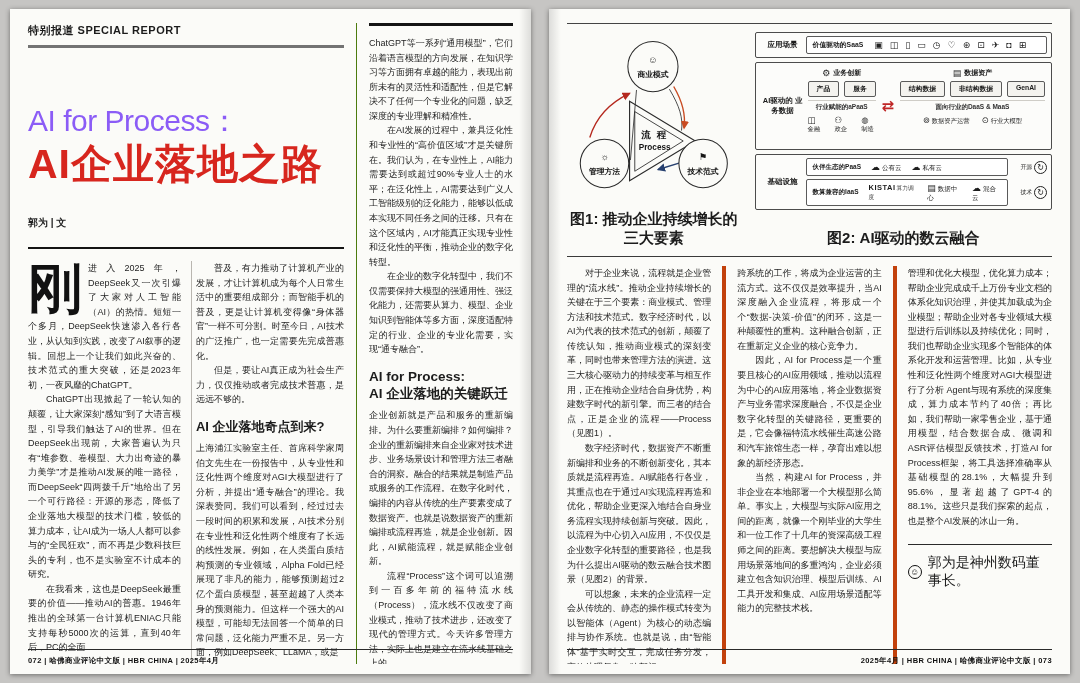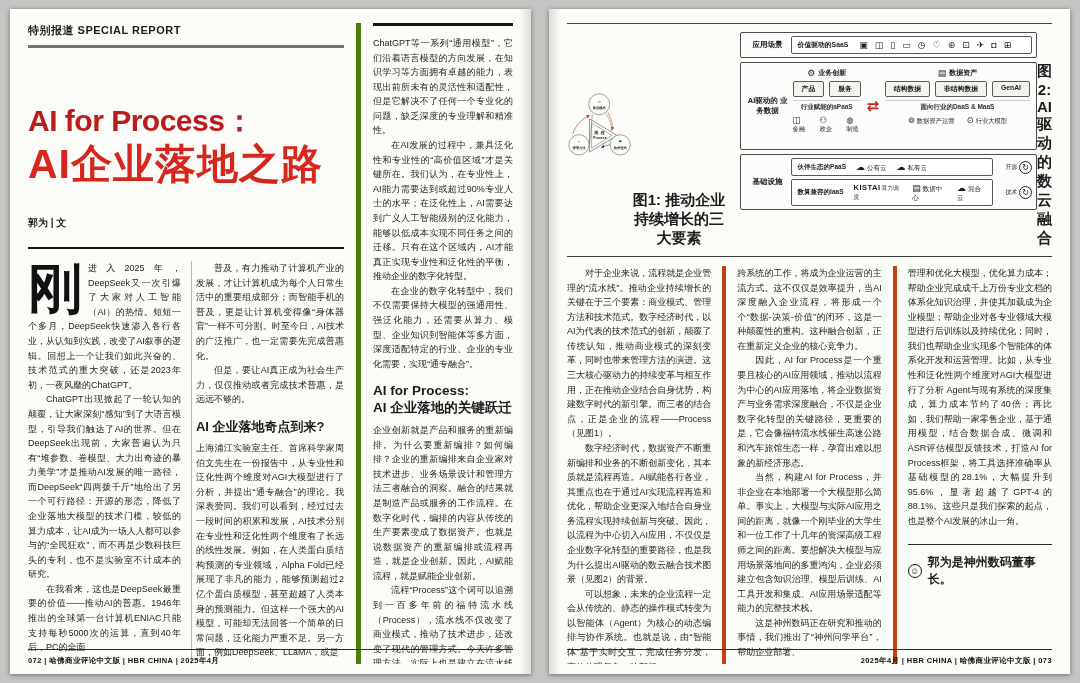--- a/index.html
+++ b/index.html
@@ -35,67 +35,67 @@
   }
   p.body.first { text-indent:0; }
 
   
   .lp-main { width:316px; display:flex; flex-direction:column; }
   .kicker {
     font-size:11px; font-weight:bold; letter-spacing:.5px;
     padding-bottom:7px; border-bottom:3px solid #737373;
   }
   .title-block { margin-top:56px; }
-  .title-en { font-size:30px; font-weight:bold; line-height:1.1; color:#b91c1c; letter-spacing:-.5px; }
+  .title-en { font-size:30px; font-weight:normal; line-height:1.1; color:#8b5cf6; letter-spacing:-.5px; }
   .title-cn { font-size:41px; font-weight:bold; line-height:1.15; margin-top:4px; letter-spacing:1px; }
   .byline { margin-top:28px; font-size:10px; font-weight:bold; color:#222; }
   .midrule { border-top:2px solid #141414; margin-top:17px; }
   .lp-cols { flex:1; display:flex; margin-top:12px; overflow:hidden; }
   .lcol { width:50%; overflow:hidden; }
   .lcol + .lcol { border-left:1px solid #b9b6b0; margin-left:10px; padding-left:4px; }
   .dropcap {
     float:left; font-weight:bold; font-size:54px; line-height:.82;
     padding:5px 6px 0 0; color:#111;
   }
   .sec-heading { font-size:13px; font-weight:bold; margin:12px 0 6px; line-height:1.25; }
-  .lp-col3 { flex:1; border-left:5px solid #4d7c0f; margin-left:12px; padding-left:12px; display:flex; flex-direction:column; overflow:hidden; }
+  .lp-col3 { flex:1; border-left:1px solid #4d7c0f; margin-left:12px; padding-left:12px; display:flex; flex-direction:column; overflow:hidden; }
   .col3-toprule { border-top:3px solid #141414; margin-bottom:10px; }
   .col3-heading { font-size:13.5px; font-weight:bold; line-height:1.25; margin:12px 0 6px; }
   .col3-heading .l2 { display:block; }
 
   .page-footer {
     position:absolute; left:18px; right:18px; bottom:8px;
     border-top:1px solid #2a2a2a; padding-top:6px;
     font-size:7.5px; letter-spacing:.4px; color:#111; font-weight:bold;
   }
   .page-footer.right { text-align:right; }
 
   
   .rp-wrap { display:flex; flex-direction:column; width:100%; }
   .rp-toprule { border-top:1px solid #444; margin-bottom:8px; }
   .figures { display:flex; gap:14px; height:216px; flex-shrink:0; }
-  .fig { display:flex; flex-direction:row; }
+  .fig { display:flex; flex-direction:column; }
   .fig1 { width:178px; }
   .fig2wrap { flex:1; }
   .fig-caption {
     margin-top:auto; text-align:center; font-size:15px; font-weight:bold; padding-top:5px;
   }
   .rp-rule { border-top:1px solid #3a3a3a; margin:8px 0 9px; }
   .rp-cols { flex:1; display:flex; overflow:hidden; }
   .rcol { flex:1; overflow:hidden; display:flex; flex-direction:column; }
   .rcol + .rcol { border-left:4px solid #c2410c; margin-left:11px; padding-left:11px; }
   .author-block {
     margin-top:16px; border-top:1px solid #2a2a2a; padding-top:9px;
     display:flex; align-items:center; gap:6px;
   }
   .author-icon {
     width:14px; height:14px; border:1px solid #111; border-radius:50%;
     display:flex; align-items:center; justify-content:center; font-size:9px; flex-shrink:0;
   }
-  .author-note { font-size:12px; font-weight:bold; }
+  .author-note { font-size:14px; font-weight:normal; }
 
   
   .fig1 svg { width:100%; height:188px; }
   .flabel { font-size:9px; font-weight:bold; text-anchor:middle; fill:#161616; }
   .ficon  { font-size:11px; text-anchor:middle; fill:#161616; }
   .fcenter1 { font-size:11px; font-weight:bold; text-anchor:middle; fill:#161616; letter-spacing:2px; }
   .fcenter2 { font-size:9.5px; font-weight:bold; text-anchor:middle; fill:#161616; }
 
   
   .fig2 { display:flex; flex-direction:column; gap:4px; font-size:6.5px; }
@@ -305,21 +305,20 @@
         <div class="rp-cols">
           <div class="rcol">
             <p class="body">对于企业来说，流程就是企业管理的“流水线”。推动企业持续增长的关键在于三个要素：商业模式、管理方法和技术范式。数字经济时代，以AI为代表的技术范式的创新，颠覆了传统认知，推动商业模式的深刻变革，同时也带来管理方法的演进。这三大核心驱动力的持续变革与相互作用，正在推动企业结合自身优势，构建数字时代的新引擎。而三者的结合点，正是企业的流程——Process（见图1）。</p>
             <p class="body">数字经济时代，数据资产不断重新编排和业务的不断创新变化，其本质就是流程再造。AI赋能各行各业，其重点也在于通过AI实现流程再造和优化，帮助企业更深入地结合自身业务流程实现持续创新与突破。因此，以流程为中心切入AI应用，不仅仅是企业数字化转型的重要路径，也是我为什么提出AI驱动的数云融合技术图景（见图2）的背景。</p>
             <p class="body">可以想象，未来的企业流程一定会从传统的、静态的操作模式转变为以智能体（Agent）为核心的动态编排与协作系统。也就是说，由“智能体”基于实时交互，完成任务分发，高效处理复杂、跨部门、</p>
           </div>
           <div class="rcol">
             <p class="body first">跨系统的工作，将成为企业运营的主流方式。这不仅仅是效率提升，当AI深度融入企业流程，将形成一个个“数据-决策-价值”的闭环，这是一种颠覆性的重构。这种融合创新，正在重新定义企业的核心竞争力。</p>
             <p class="body">因此，AI for Process是一个重要且核心的AI应用领域，推动以流程为中心的AI应用落地，将企业数据资产与业务需求深度融合，不仅是企业数字化转型的关键路径，更重要的是，它会像福特流水线催生高速公路和汽车旅馆生态一样，孕育出难以想象的新经济形态。</p>
             <p class="body">当然，构建AI for Process，并非企业在本地部署一个大模型那么简单。事实上，大模型与实际AI应用之间的距离，就像一个刚毕业的大学生和一位工作了十几年的资深高级工程师之间的距离。要想解决大模型与应用场景落地间的多重鸿沟，企业必须建立包含知识治理、模型后训练、AI工具开发和集成、AI应用场景适配等能力的完整技术栈。</p>
-            <p class="body">这是神州数码正在研究和推动的事情，我们推出了“神州问学平台”，帮助企业部署、</p>
           </div>
           <div class="rcol">
             <p class="body first">管理和优化大模型，优化算力成本；帮助企业完成成千上万份专业文档的体系化知识治理，并使其加载成为企业模型；帮助企业对各专业领域大模型进行后训练以及持续优化；同时，我们也帮助企业实现多个智能体的体系化开发和运营管理。比如，从专业性和泛化性两个维度对AGI大模型进行了分析 Agent与现有系统的深度集成，算力成本节约了40倍；再比如，我们帮助一家零售企业，基于通用模型，结合数据合成、微调和ASR评估模型反馈技术，打造AI for Process框架，将工具选择准确率从基础模型的28.1%，大幅提升到95.6%，显著超越了GPT-4的88.1%。这些只是我们探索的起点，也是整个AI发展的冰山一角。</p>
             <div class="author-block">
               <span class="author-icon">☺</span>
               <span class="author-note">郭为是神州数码董事长。</span>
             </div>
           </div>
         </div>
       </div>

